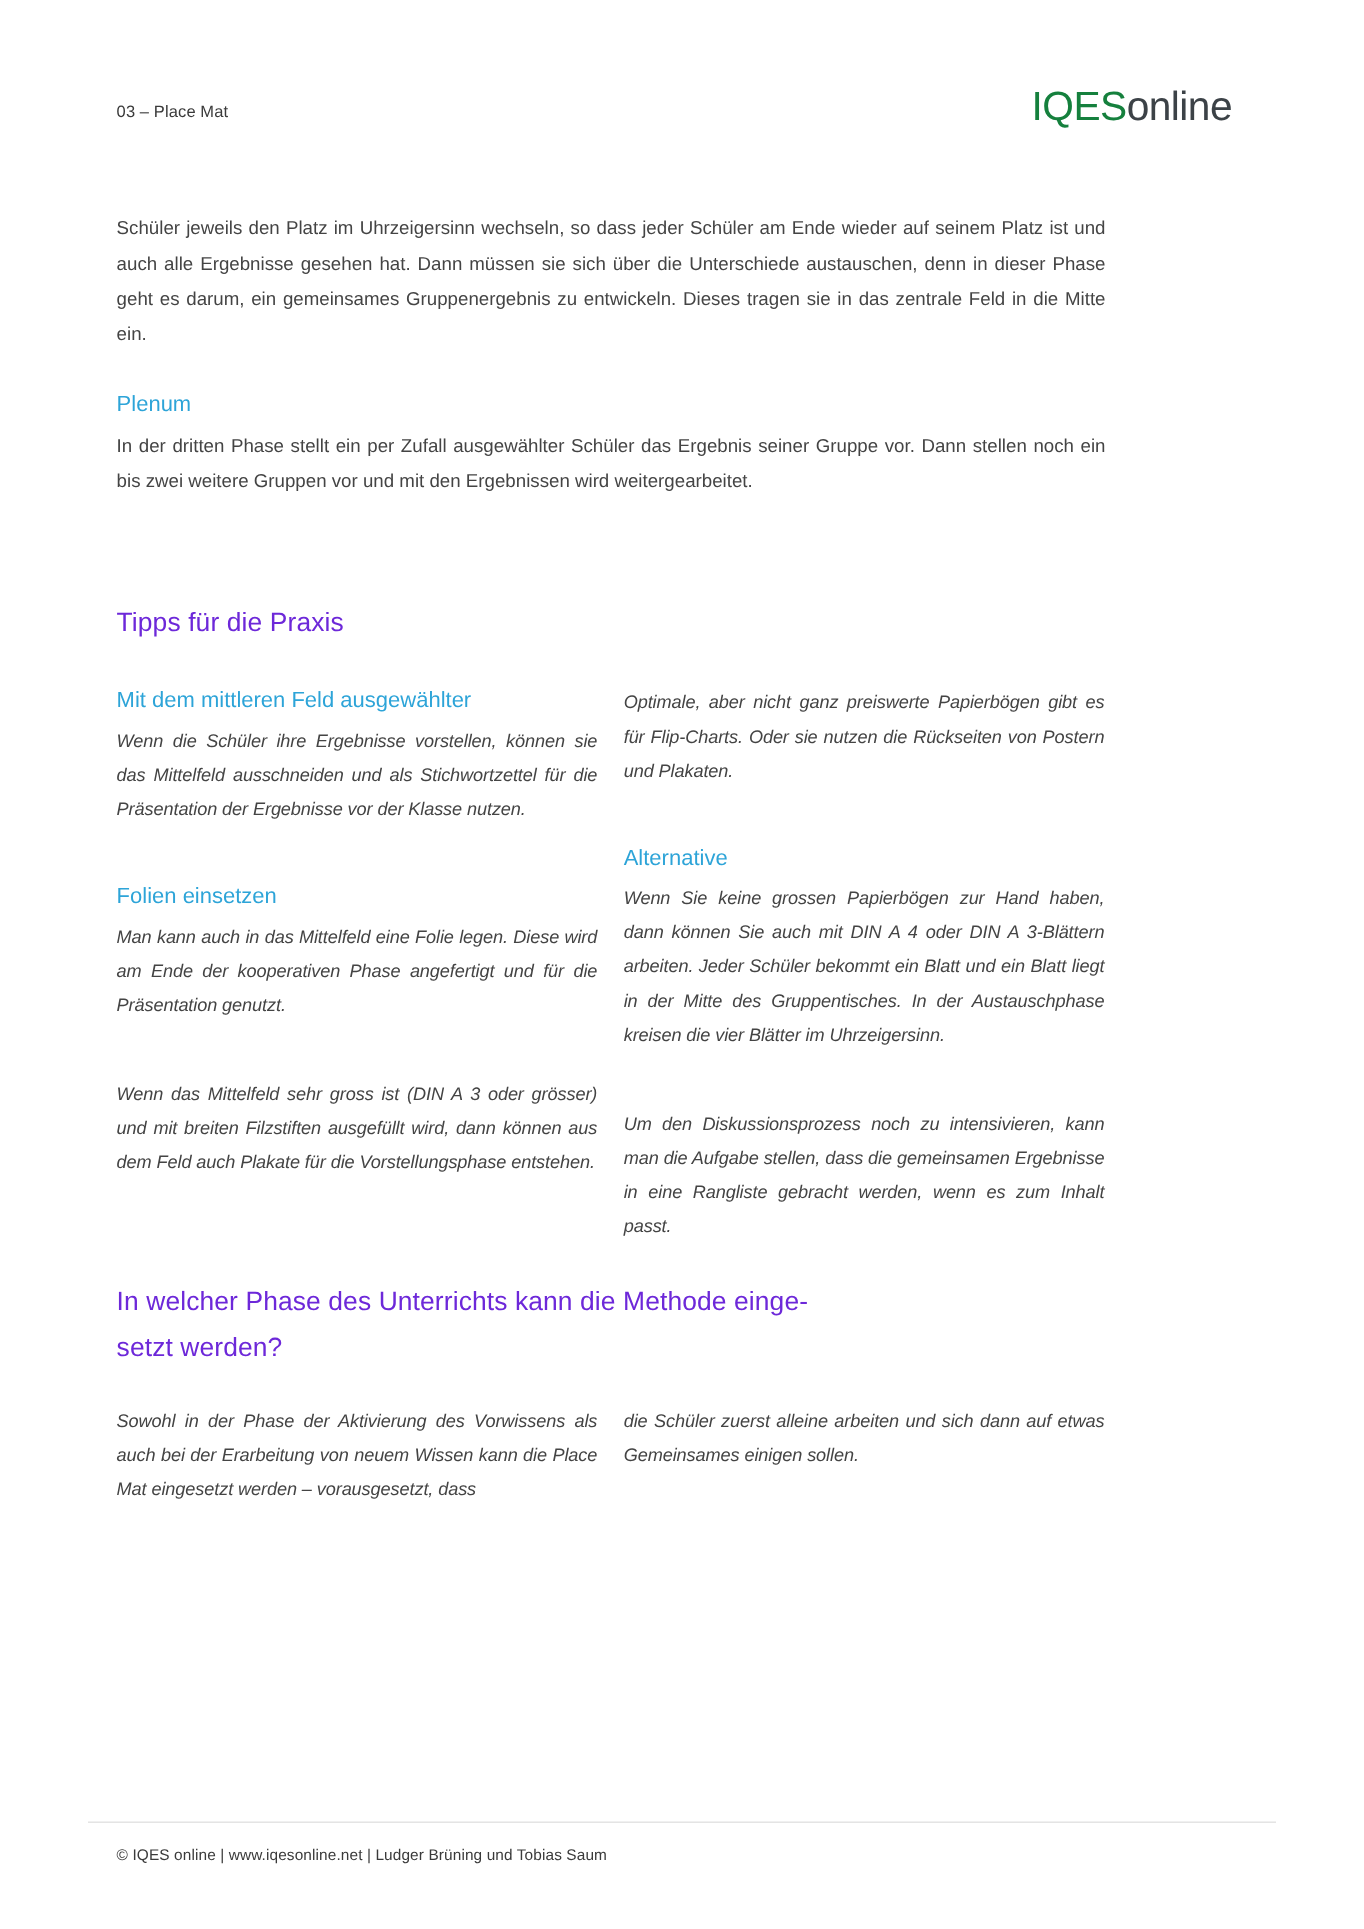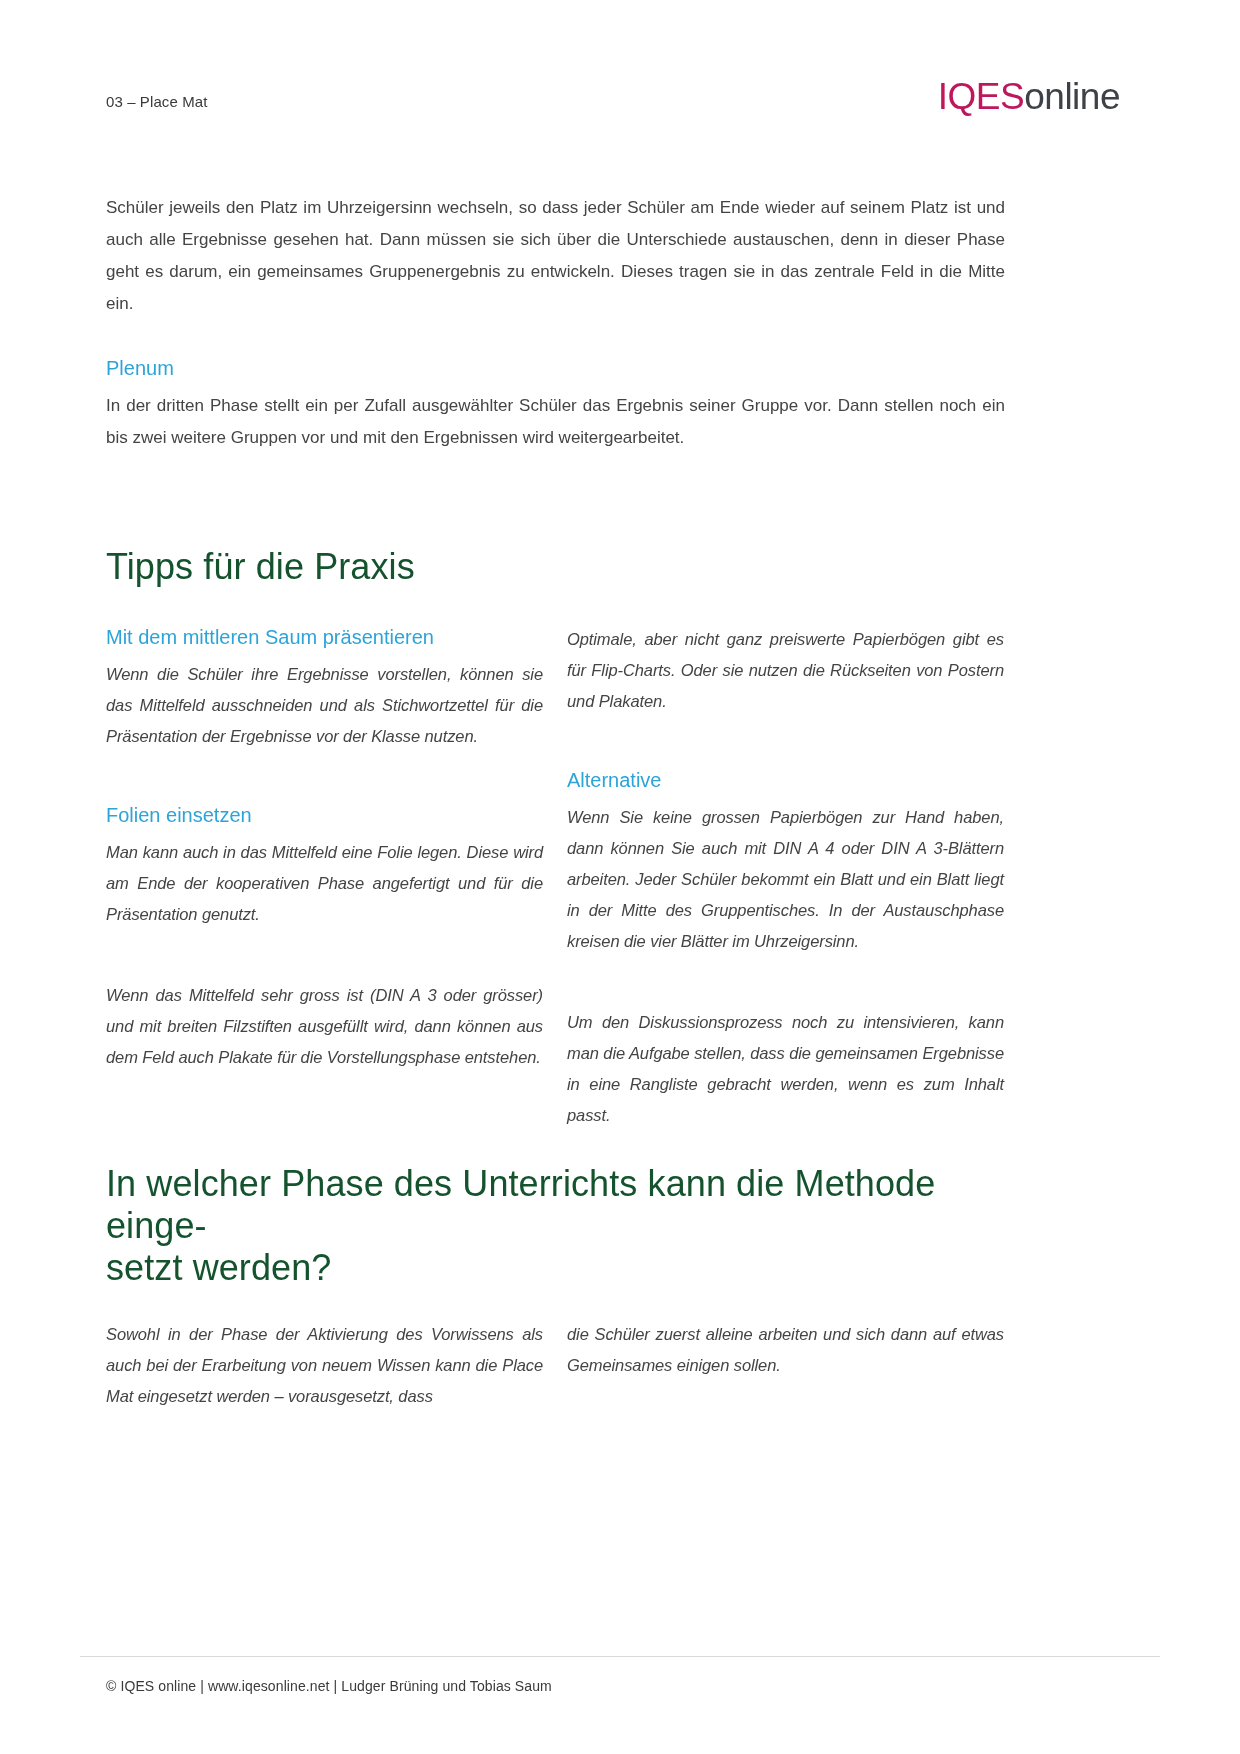--- a/index.html
+++ b/index.html
@@ -20,41 +20,41 @@
   
   .header { position: relative; height: 40px; }
   .doc-ref {
     position: absolute; left: 0; bottom: 4px;
     font-size: 15px; color: #3a3a3a; letter-spacing: 0.1px;
   }
   .logo {
     position: absolute; top: 4px; right: -115px; 
     font-size: 37px; line-height: 1; letter-spacing: -0.5px; white-space: nowrap;
   }
-  .logo-iqes   { color: #be185d; }
+  .logo-iqes   { color: #15803d; }
   .logo-online { color: #3c4247; }
   
   .intro {
     margin-top: 78px;
     font-size: 17px; line-height: 32px;
     text-align: justify; color: #444444;
   }
   .sub-h {
     font-size: 20px; line-height: 28px; font-weight: 400;
     color: #2da4d8;
   }
   .plenum-h { margin-top: 34px; }
   .plenum-p {
     margin-top: 8px;
     font-size: 17px; line-height: 32px;
     text-align: justify; color: #444444;
   }
   .h1 {
-    font-size: 36px; line-height: 42px; font-weight: 400;
-    color: #14532d; letter-spacing: 0.1px;
+    font-size: 24px; line-height: 42px; font-weight: 400;
+    color: #6d28d9; letter-spacing: 0.1px;
   }
   .h1-tipps { margin-top: 92px; }
   .h1-phase { margin-top: 32px; white-space: pre-line; }
   
   .cols { display: flex; gap: 24px; }
   .cols-tipps { margin-top: 36px; }
   .cols-phase { margin-top: 30px; }
   .col { width: 437px; flex: 0 0 437px; }
   .section + .section { margin-top: 50px; }
   .section .sub-h { line-height: 26px; margin-bottom: 9px; }
@@ -87,21 +87,21 @@
   <p class="intro">Schüler jeweils den Platz im Uhrzeigersinn wechseln, so dass jeder Schüler am Ende wieder auf seinem Platz ist und auch alle Ergebnisse gesehen hat. Dann müssen sie sich über die Unterschiede austauschen, denn in dieser Phase geht es darum, ein gemeinsames Gruppenergebnis zu entwickeln. Dieses tragen sie in das zentrale Feld in die Mitte ein.</p>
 
   <h3 class="sub-h plenum-h">Plenum</h3>
   <p class="plenum-p">In der dritten Phase stellt ein per Zufall ausgewählter Schüler das Ergebnis seiner Gruppe vor. Dann stellen noch ein bis zwei weitere Gruppen vor und mit den Ergebnissen wird weitergearbeitet.</p>
 
   <h1 class="h1 h1-tipps">Tipps für die Praxis</h1>
 
   <div class="cols cols-tipps">
     <div class="col">
       <div class="section">
-        <h3 class="sub-h">Mit dem mittleren Saum präsentieren</h3>
+        <h3 class="sub-h">Mit dem mittleren Feld ausgewählter</h3>
         <p class="col-p">Wenn die Schüler ihre Ergebnisse vorstellen, können sie das Mittelfeld ausschneiden und als Stichwortzettel für die Präsentation der Ergebnisse vor der Klasse nutzen.</p>
       </div>
       <div class="section">
         <h3 class="sub-h">Folien einsetzen</h3>
         <p class="col-p">Man kann auch in das Mittelfeld eine Folie legen. Diese wird am Ende der kooperativen Phase angefertigt und für die Präsentation genutzt.</p>
       </div>
       <div class="section">
         <p class="col-p">Wenn das Mittelfeld sehr gross ist (DIN A 3 oder grösser) und mit breiten Filzstiften ausgefüllt wird, dann können aus dem Feld auch Plakate für die Vorstellungsphase entstehen.</p>
       </div>
     </div>

